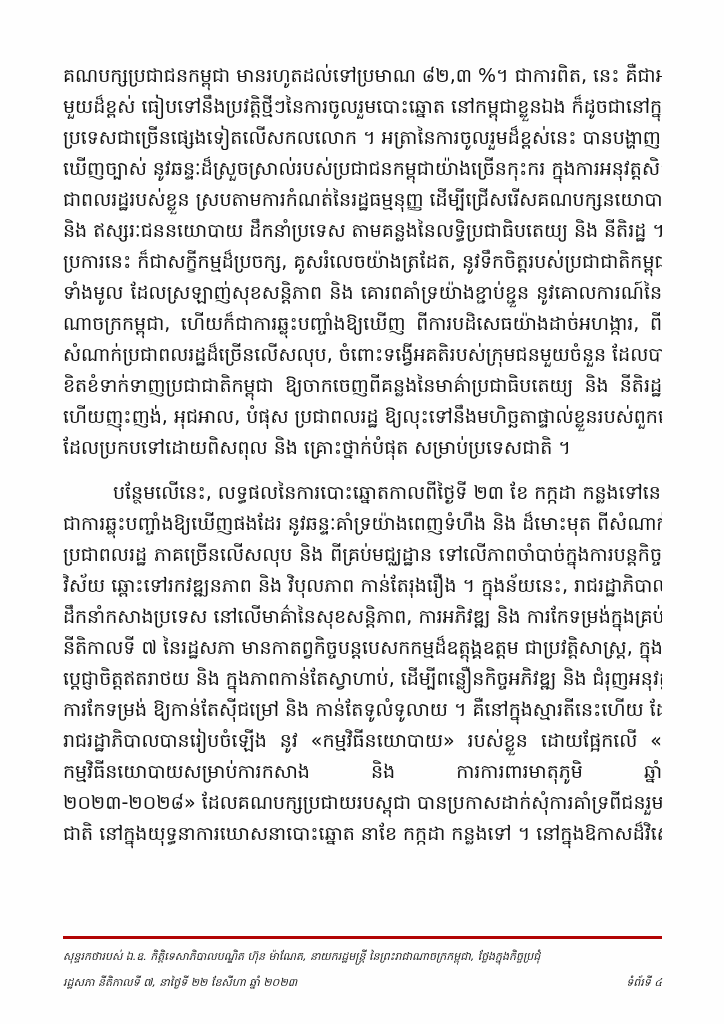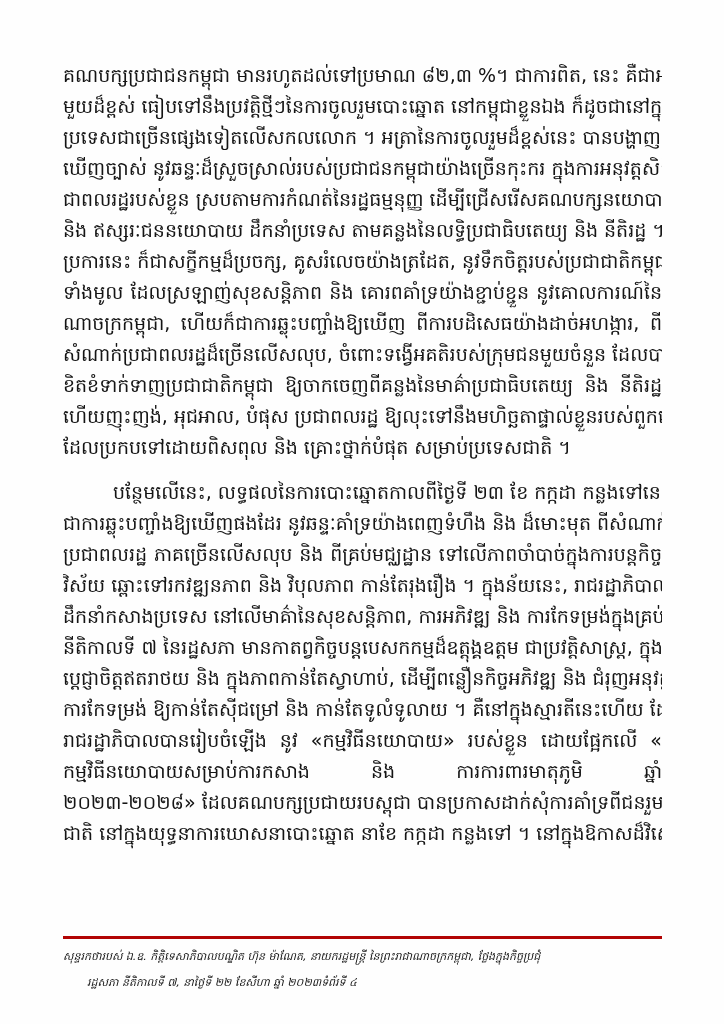--- a/index.html
+++ b/index.html
@@ -46,22 +46,21 @@
   .footer {
     position: absolute;
     left: 63px; top: 944px;
     width: 599px;
     font-style: italic;
     font-size: 11px;
     line-height: 26px;
   }
   .footer-line2 {
     display: flex;
-    justify-content: flex-start;
-    margin-left: 24px;
+    justify-content: space-between;
   }
 </style>
 </head>
 <body>
 
 <div class="page">
 
   <div class="text-block">
 
     <div class="para para1">

